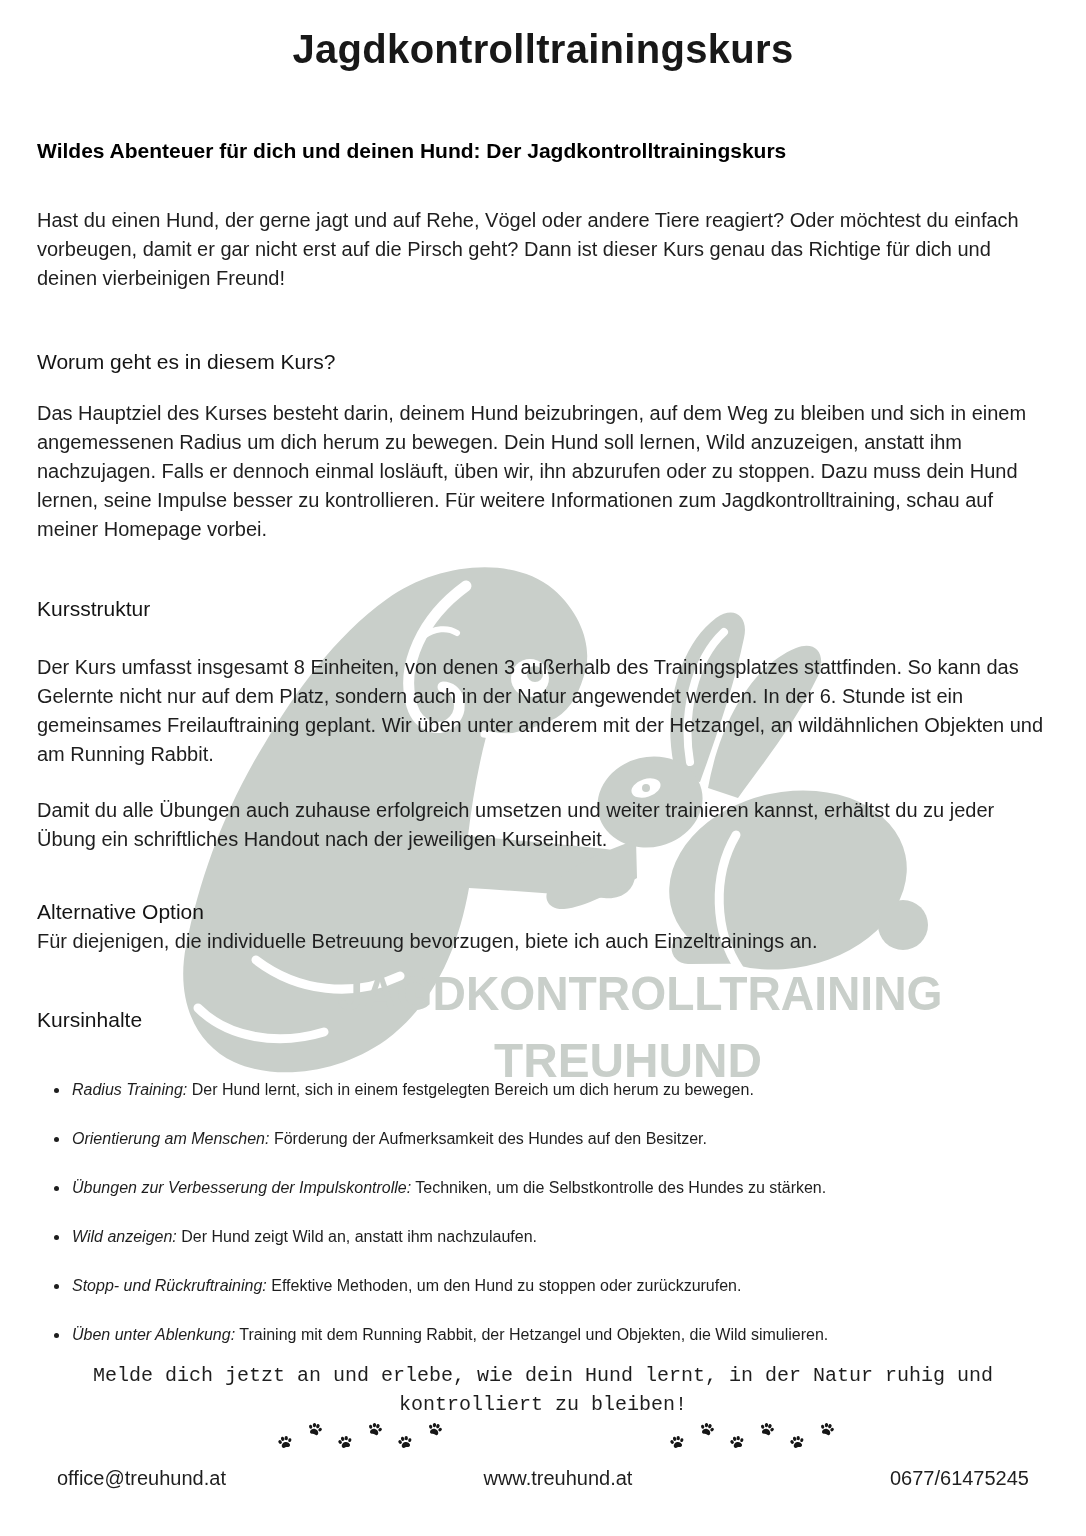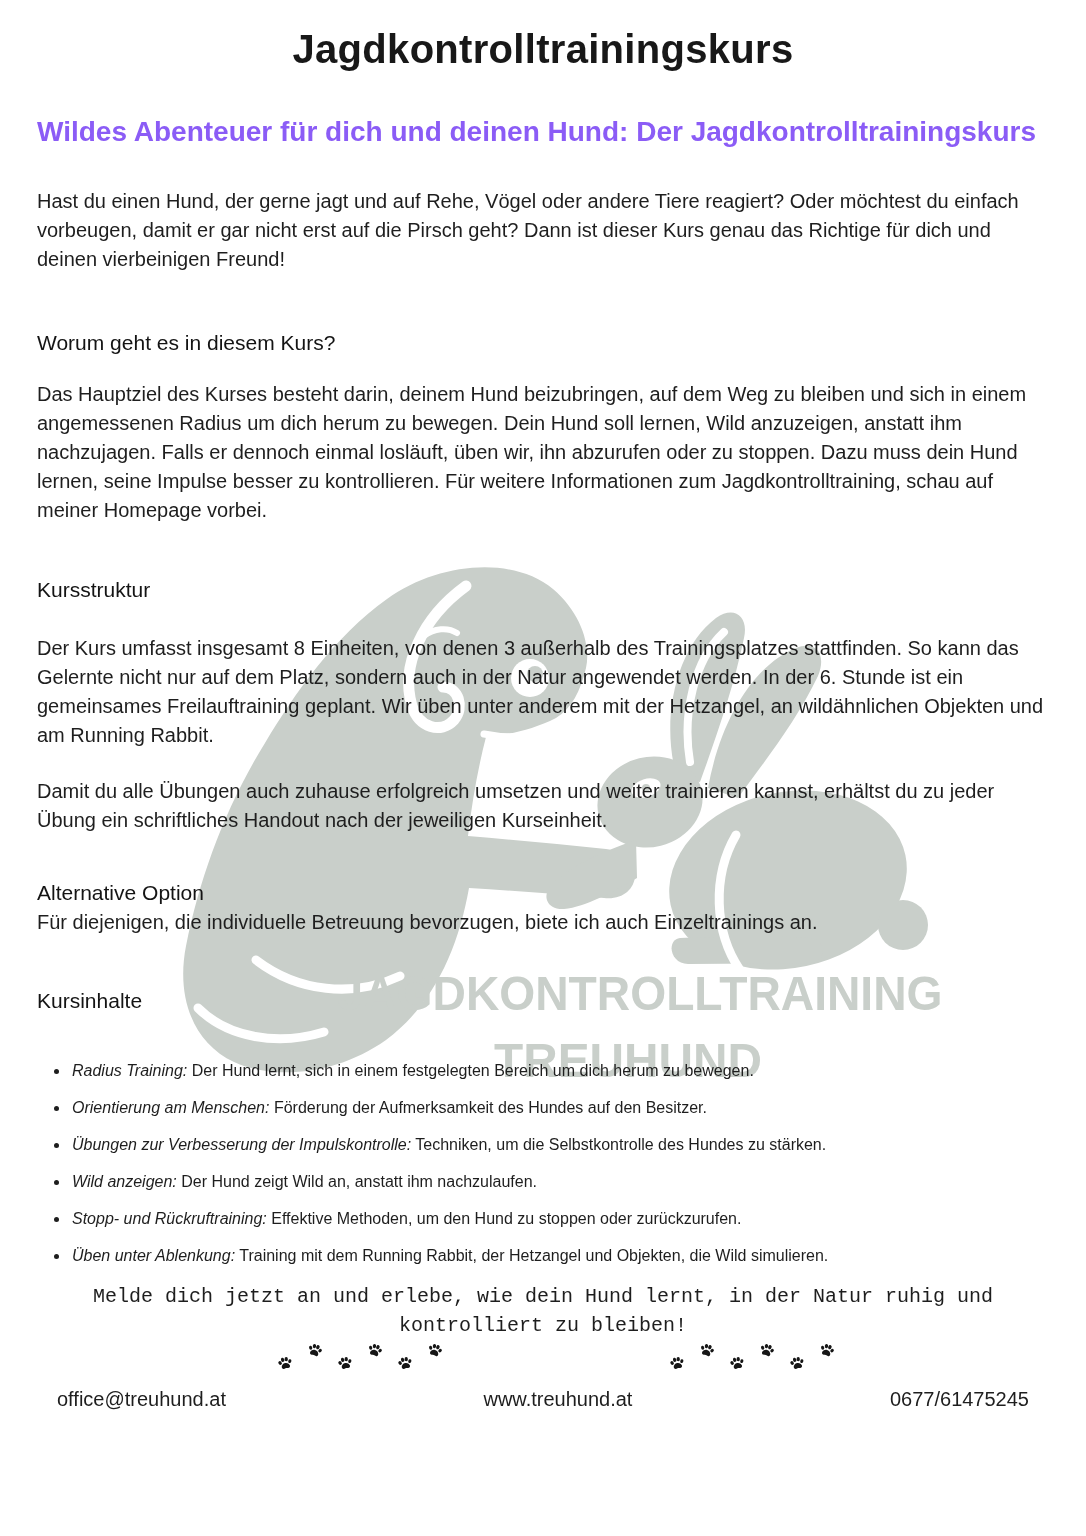--- a/index.html
+++ b/index.html
@@ -39,25 +39,25 @@
   .title {
     margin: 0;
     font-size: 40px;
     line-height: 46px;
     text-align: center;
     letter-spacing: 0.3px;
     color: #181818;
     font-weight: bold;
   }
   .subtitle {
-    margin: 45px 0 0;
-    font-size: 28px;
+    margin: 64px 0 0;
+    font-size: 21px;
     line-height: 30px;
     font-weight: bold;
-    color: #8b5cf6;
+    color: #000000;
   }
   .para { margin: 0; font-size: 20px; line-height: 29px; }
   .intro { margin-top: 40px; }
   .h-sec {
     margin: 0;
     font-size: 21px;
     line-height: 30px;
     font-weight: normal;
     color: #141414;
   }
@@ -70,21 +70,21 @@
   .h-alt { margin-top: 43px; }
   .p-alt { margin-top: 0; }
   .h-contents { margin-top: 49px; }
   .bullets {
     margin: 40px 0 0;
     padding: 0 0 0 33px;
     font-size: 16px;
     line-height: 29px;
   }
   .bullets li { margin: 0; padding-left: 2px; }
-  .bullets li + li { margin-top: 8px; }
+  .bullets li + li { margin-top: 20px; }
   .lead { font-style: italic; }
   .bold { font-weight: bold; }
   .cta { margin-top: 12px; text-align: center; font-size: 20px; line-height: 29px; font-family: Liberation Mono, monospace; }
   
   .paw-area { position: relative; height: 46px; }
   .paw-trail { position: absolute; top: 2px; display: flex; gap: 14px; }
   .trail-left { left: 240px; }
   .trail-right { left: 632px; }
   .paw { width: 16px; height: 16px; fill: #161616; flex: 0 0 auto; }
   .paw-trail .paw:nth-child(odd) { transform: translateY(13px) rotate(-12deg); }

